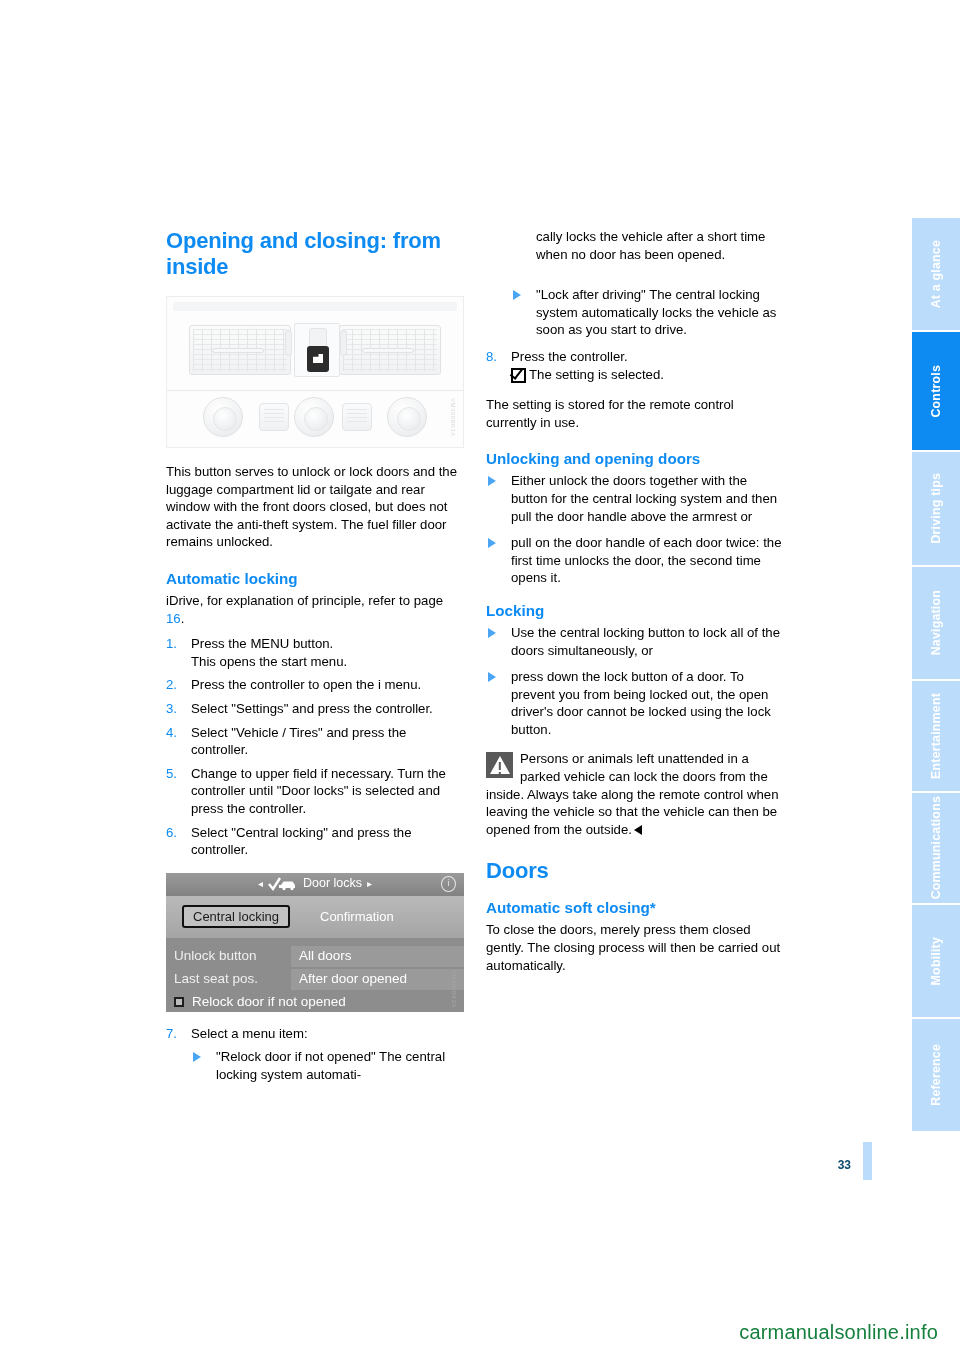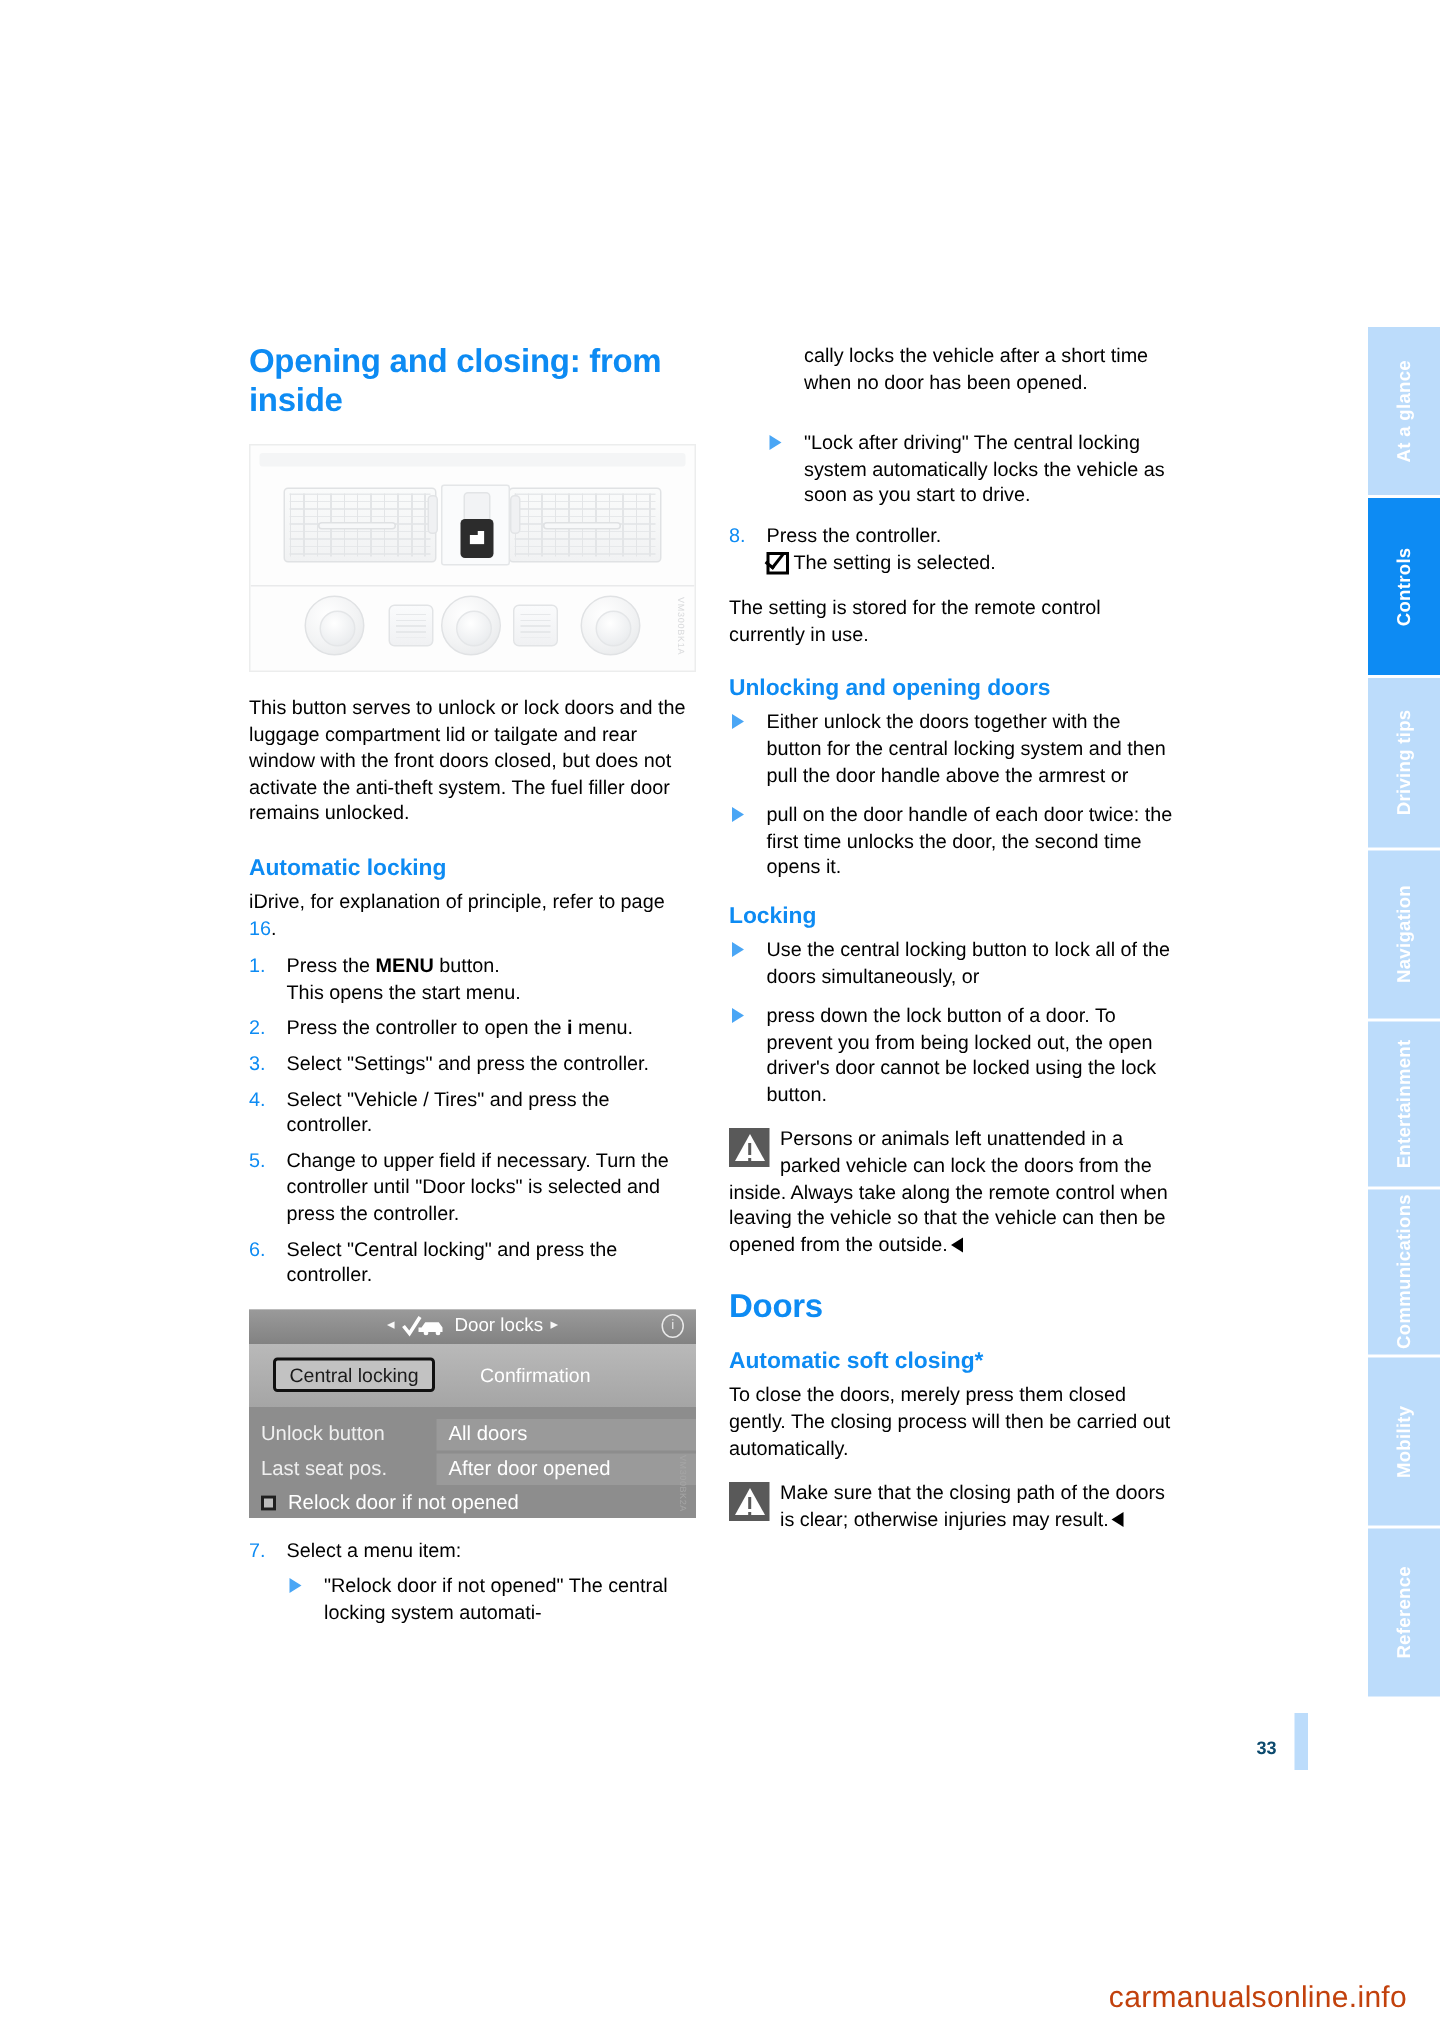--- a/index.html
+++ b/index.html
@@ -72,21 +72,21 @@
   .bul .tri {
     position: absolute;
     left: 2px; top: 4px;
     width: 0; height: 0;
     border-left: 8px solid #4aa6f5;
     border-top: 5px solid transparent;
     border-bottom: 5px solid transparent;
   }
   .bul.sub .tri { left: 2px; }
 
-  .inline-menu { font-weight: bold; }
+  .inline-menu { font-weight: normal; }
   .pagelink { color: #0d8bf3; }
 
   
   .chkglyph {
     display: inline-block;
     position: relative;
     width: 14px; height: 12px;
     vertical-align: -1px;
     margin-right: 4px;
   }
@@ -361,21 +361,21 @@
   .pagebar {
     position: absolute;
     right: 88px; bottom: 178px;
     width: 9px; height: 38px;
     background: #bcdcfb;
   }
 
   .watermark {
     position: absolute;
     right: 22px; bottom: 14px;
-    font-size: 20px; color: #c2410c;
+    font-size: 20px; color: #15803d;
     letter-spacing: .2px;
   }
 </style>
 </head>
 <body>
 
 <div class="page">
 
   <div class="col col-left">
 
@@ -554,28 +554,20 @@
         <span class="bang"></span>
         <span class="dot"></span>
       </div>
       <span class="warn-text">Persons or animals left unattended in a parked vehicle can lock the doors from the inside. Always take along the remote control when leaving the vehicle so that the vehicle can then be opened from the outside.</span><span class="endmark"></span>
     </div>
 
     <div class="h1 second">Doors</div>
     <div class="h2 tight">Automatic soft closing*</div>
     <p class="body">To close the doors, merely press them closed gently. The closing process will then be carried out automatically.</p>
 
-    <div class="warn">
-      <div class="warn-icon">
-        <span class="tri"></span>
-        <span class="bang"></span>
-        <span class="dot"></span>
-      </div>
-      <span class="warn-text">Make sure that the closing path of the doors is clear; otherwise injuries may result.</span><span class="endmark"></span>
-    </div>
   </div>
 
   <div class="sidebar">
     <div class="stab" style="height:112px;">
         <span>At a glance</span>
       </div>
     <div class="stab active" style="height:118px;">
         <span>Controls</span>
       </div>
     <div class="stab" style="height:113px;">

